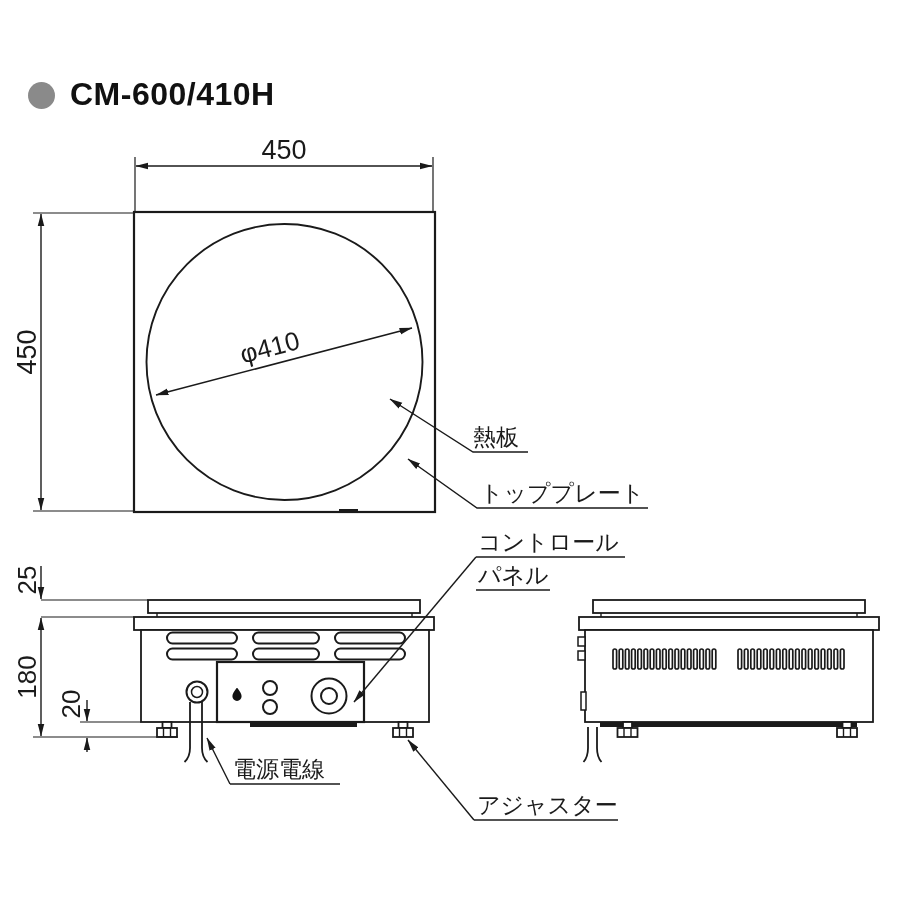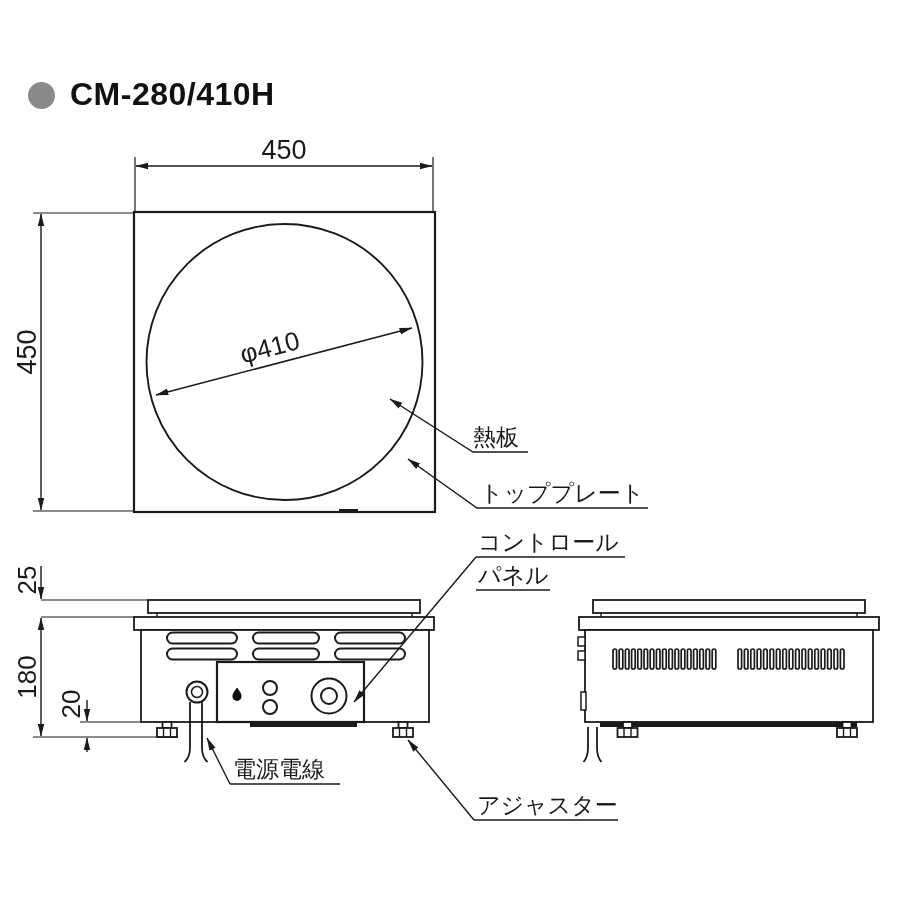--- a/index.html
+++ b/index.html
@@ -28,21 +28,21 @@
   .dim-num-sm{font-size:26px;}
   .jp-label{font-size:23px;}
 </style>
 </head>
 <body>
 
 <div class="stage">
 
   <div class="title-row">
     <div class="bullet"></div>
-    <div class="model">CM-280/410H</div>
+    <div class="model">CM-600/410H</div>
   </div>
 
   <svg width="900" height="900" viewBox="0 0 900 900">
     <defs>
       <marker id="ah" viewBox="0 0 12 8" refX="11.5" refY="4" markerWidth="13" markerHeight="9" orient="auto-start-reverse" markerUnits="userSpaceOnUse">
         <path d="M0,0.9 L12,4 L0,7.1 Z" fill="#1a1a1a"></path>
       </marker>
       <g id="leg">
         <rect x="-4.5" y="0" width="9" height="6" fill="#fff" stroke="#1a1a1a" stroke-width="1.8"></rect>
         <rect x="-10" y="6" width="20" height="9" fill="#fff" stroke="#1a1a1a" stroke-width="1.8"></rect>

